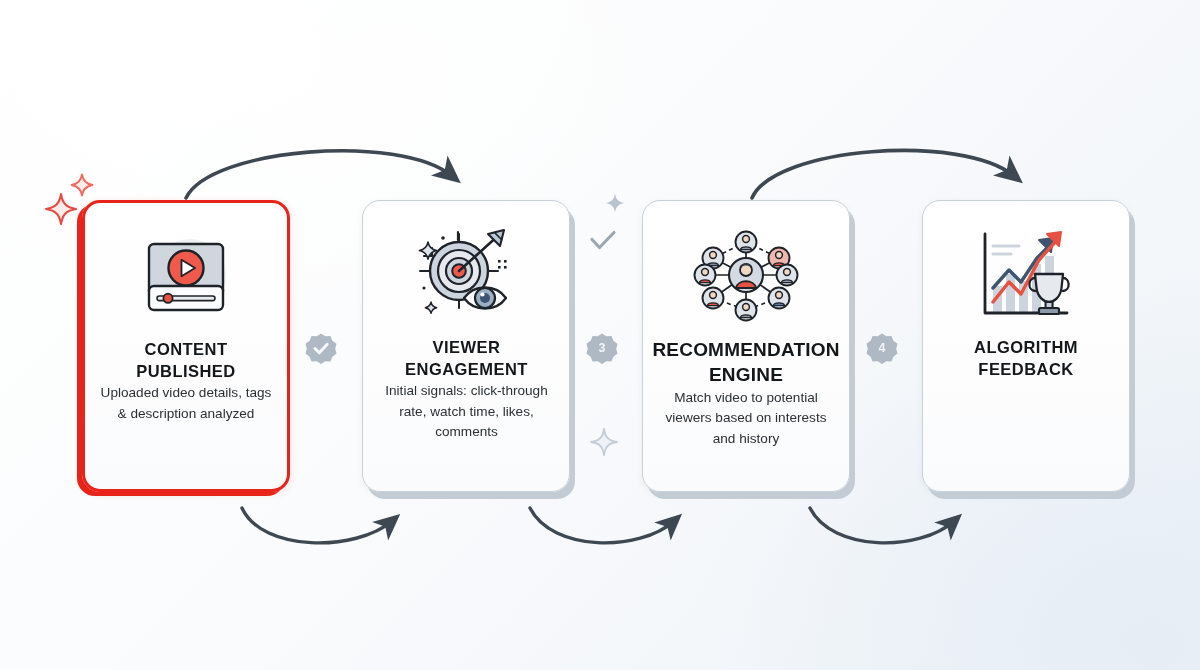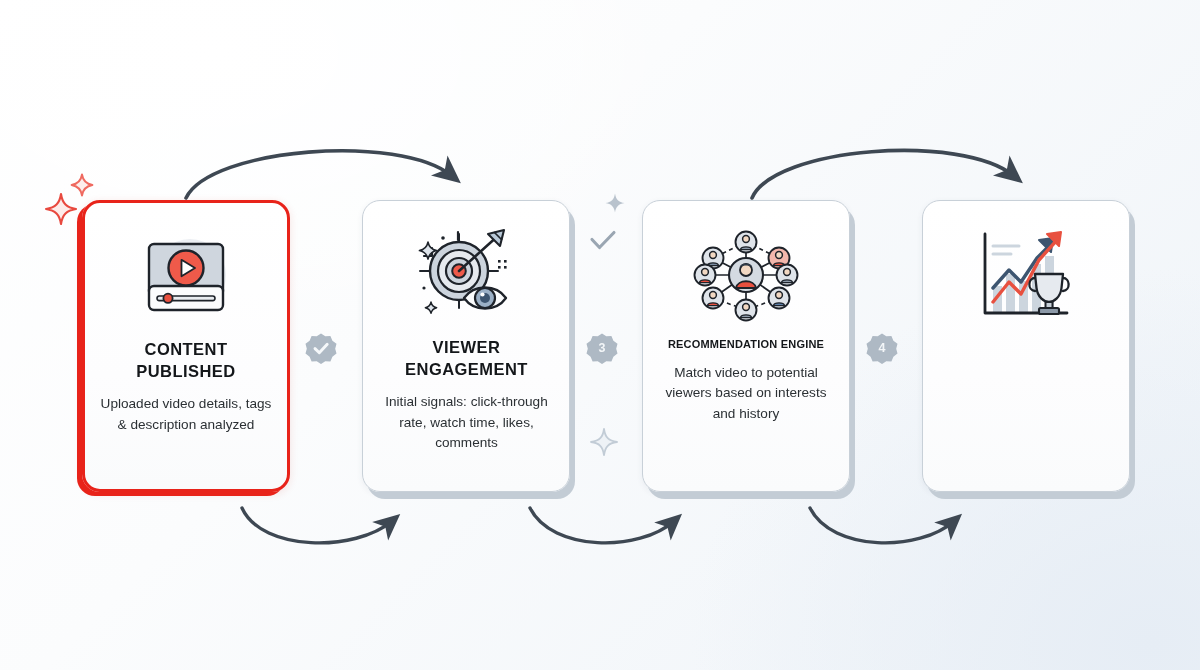--- a/index.html
+++ b/index.html
@@ -59,23 +59,22 @@
   .card-title {
     font-size: 16.5px;
     font-weight: 700;
     letter-spacing: .45px;
     color: #14171a;
     text-align: center;
     line-height: 1.33;
     text-transform: uppercase;
     margin-top: 2px;
   }
-  #card2 .card-title { font-size: 11px; letter-spacing: .2px; }
+  #card2 .card-title { font-size: 19px; letter-spacing: .2px; }
   .card-desc {
-    margin-top: 11px;
     font-size: 13.6px;
     line-height: 1.53;
     color: #2b3034;
     text-align: center;
     max-width: 186px;
   }
 
   
   .badge {
     position: absolute;
@@ -297,20 +296,21 @@
         <path d="M76 8 L90 6 L88 20 Z" fill="#e8503f" stroke="#e8503f" stroke-width="2" stroke-linejoin="round"></path>
         <g>
           <path d="M64 52 C57 52 56 64 64 65" fill="none" stroke="#1e232a" stroke-width="2.3" stroke-linecap="round"></path>
           <path d="M92 52 C99 52 100 64 92 65" fill="none" stroke="#1e232a" stroke-width="2.3" stroke-linecap="round"></path>
           <path d="M64 48 L92 48 L90.5 62 C89.5 71 83 76 78 76 C73 76 66.5 71 65.5 62 Z" fill="#e6eaef" stroke="#1e232a" stroke-width="2.3" stroke-linejoin="round"></path>
           <rect x="74.5" y="76" width="7" height="7" fill="#c6cfd8" stroke="#1e232a" stroke-width="2"></rect>
           <rect x="68" y="82" width="20" height="6" rx="1.6" fill="#8c99a8" stroke="#1e232a" stroke-width="2.1"></rect>
         </g>
       </svg>
     </div>
+    <div class="card-title">ALGORITHM FEEDBACK</div>
   </div>
 
   <div class="badge" id="badge0">
     <svg width="32" height="32" viewBox="0 0 32 32">
       <path d="M16 1.4 L20.3 4.2 L25.4 4 L27.4 8.7 L31.5 11.8 L30.2 16.7 L31.5 21.6 L27.4 24.7 L25.4 29.4 L20.3 29.2 L16 32 L11.7 29.2 L6.6 29.4 L4.6 24.7 L0.5 21.6 L1.8 16.7 L0.5 11.8 L4.6 8.7 L6.6 4 L11.7 4.2 Z" fill="#aeb9c4"></path>
       <path d="M10 16.6 L14.3 20.8 L22.2 12.2" fill="none" stroke="#f5f8fa" stroke-width="2.9" stroke-linecap="round" stroke-linejoin="round"></path>
     </svg>
   </div>
 
   <div class="badge" id="badge1">

